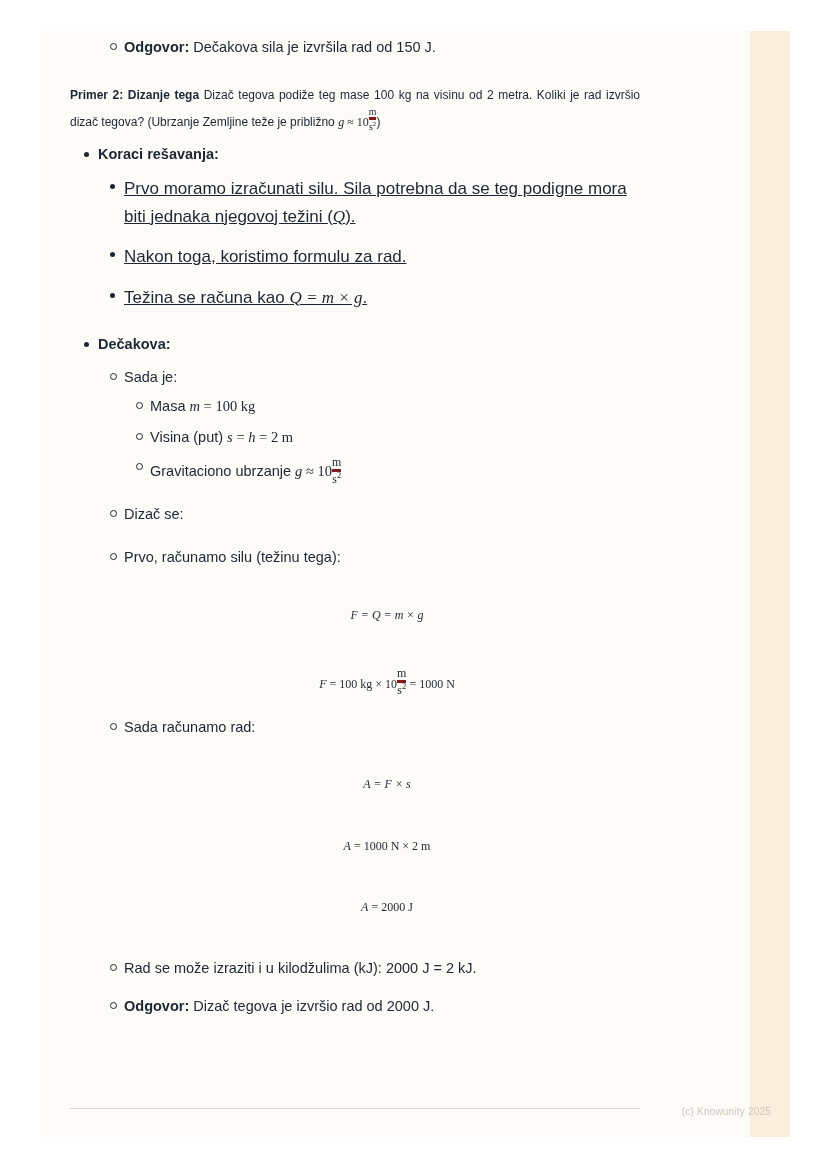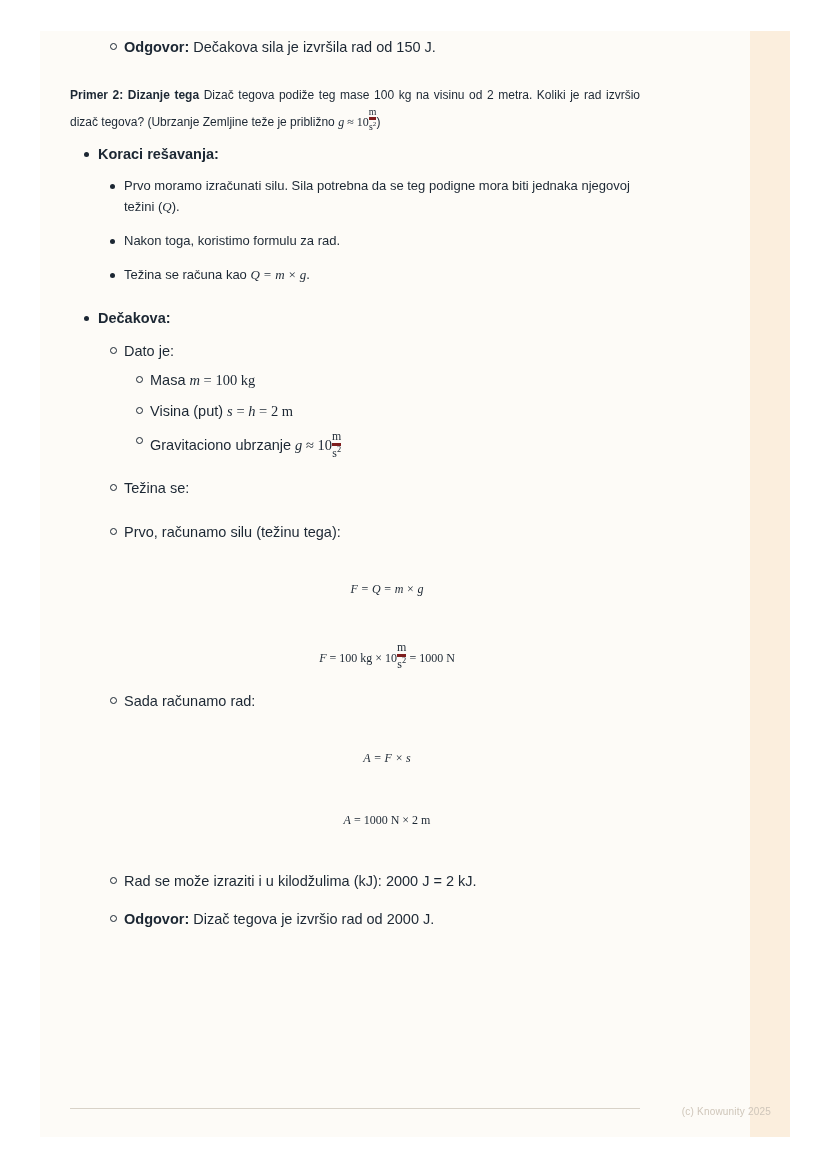--- a/index.html
+++ b/index.html
@@ -101,22 +101,23 @@
     background: #1c2733;
   }
   ul.l2 {
     list-style: none;
     margin: 9px 0 0 0;
     padding: 0 0 0 26px;
   }
   ul.l2 > li {
     position: relative;
     margin: 0 0 13px 0;
-    font-size: 13px;
-    line-height: 1.62;
+    font-size: 17px;
+    line-height: 1.62;
+    text-decoration: underline;
   }
   ul.l2 > li::before {
     content: "";
     position: absolute;
     left: -14px;
     top: 9px;
     width: 5px; height: 5px;
     border-radius: 50%;
     background: #1c2733;
   }
@@ -225,50 +226,53 @@
           <li>Nakon toga, koristimo formulu za rad.</li>
           <li><span>Težina se računa kao </span><span class="math">Q = m × g</span><span>.</span></li>
         </ul>
       </li>
 
       <li style="margin-top:22px;">
         <b>Dečakova:</b>
 
         <ul class="circ">
           <li>
-            <span>Dato je:</span>
+            <span>Sada je:</span>
             <ul class="circ">
               <li><span>Masa </span><span class="mathup"><span class="math">m</span> = 100 kg</span></li>
               <li><span>Visina (put) </span><span class="mathup"><span class="math">s</span> = <span class="math">h</span> = 2 m</span></li>
               <li><span>Gravitaciono ubrzanje </span><span class="mathup"><span class="math">g</span> ≈ 10</span><span class="frac"><span class="num">m</span><span class="den"><span>s</span><sup class="sm">2</sup></span></span></li>
             </ul>
           </li>
 
           <li style="margin-top:18px;">
-            <span>Težina se:</span>
+            <span>Dizač se:</span>
           </li>
 
           <li style="margin-top:20px;">
             <span>Prvo, računamo silu (težinu tega):</span>
             <div class="eq gap1">
               <span class="math">F = Q = m × g</span>
             </div>
             <div class="eq gap2">
               <span class="mathup"><span class="math">F</span> = 100 kg × 10</span><span class="frac big"><span class="num">m</span><span class="den"><span>s</span><sup class="sm">2</sup></span></span><span class="mathup"> = 1000 N</span>
             </div>
           </li>
 
           <li style="margin-top:19px;">
             <span>Sada računamo rad:</span>
             <div class="eq gap1">
               <span class="math">A = F × s</span>
             </div>
             <div class="eq gap2">
               <span class="mathup"><span class="math">A</span> = 1000 N × 2 m</span>
             </div>
+            <div class="eq gap2">
+              <span class="mathup"><span class="math">A</span> = 2000 J</span>
+            </div>
           </li>
 
           <li style="margin-top:40px;">
             <span>Rad se može izraziti i u kilodžulima (kJ): 2000 J = 2 kJ.</span>
           </li>
 
           <li>
             <b>Odgovor:</b><span> Dizač tegova je izvršio rad od 2000 J.</span>
           </li>
         </ul>

